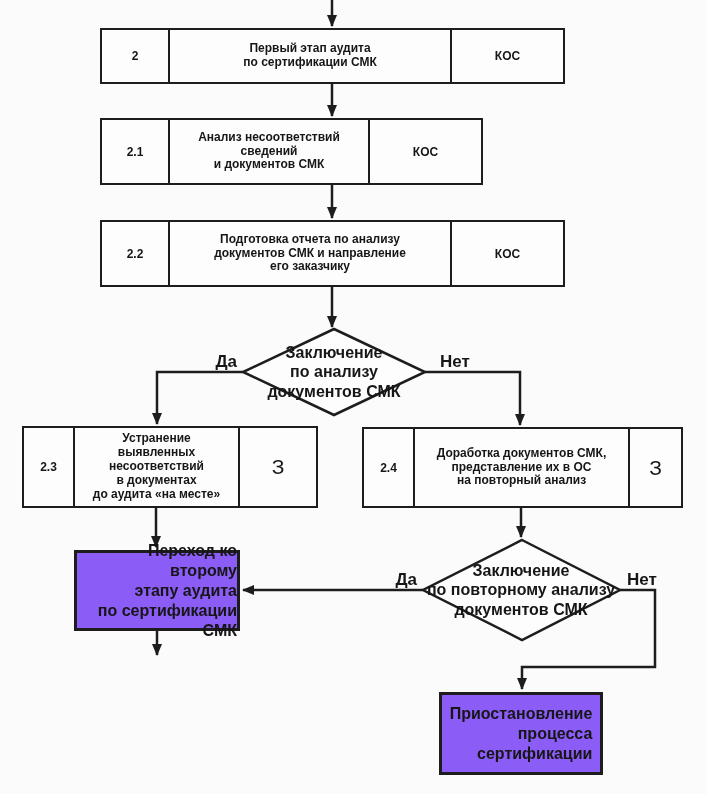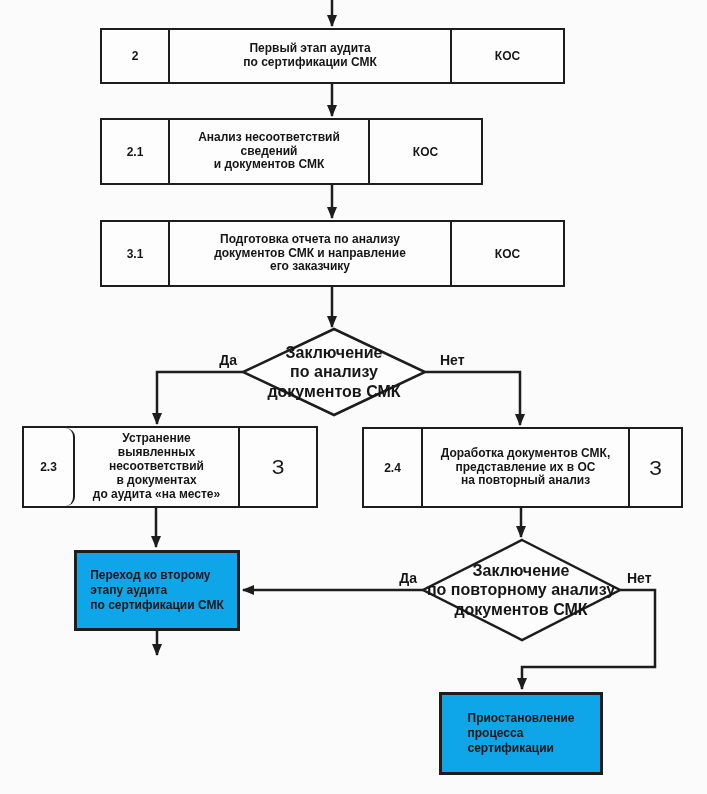--- a/index.html
+++ b/index.html
@@ -35,59 +35,59 @@
   .cell.role { border-left: 2px solid #1d1d1d; font-size: 12px; }
   .role.big  { font-size: 21px; font-weight: normal; }
 
   .b2   { left: 100px; top: 28px;  width: 465px; height: 56px; }
   .b21  { left: 100px; top: 118px; width: 383px; height: 67px; }
   .b22  { left: 100px; top: 220px; width: 465px; height: 67px; }
   .b2 .num, .b21 .num, .b22 .num   { width: 68px; }
   .b2 .role, .b21 .role, .b22 .role{ width: 113px; }
 
   .b23  { left: 22px;  top: 426px; width: 296px; height: 82px; }
-  .b23 .num  { width: 51px; border-radius: 9px; }
+  .b23 .num  { width: 51px; }
   .b23 .role { width: 78px; }
 
   .b24  { left: 362px; top: 427px; width: 321px; height: 81px; }
-  .b24 .num  { width: 59px; }
+  .b24 .num  { width: 51px; }
   .b24 .role { width: 53px; }
 
   
   .simple {
     position: absolute;
     display: flex;
     align-items: center;
     justify-content: center;
-    text-align: left;
-    background: #0ea5e9;
+    text-align: right;
+    background: #8b5cf6;
     border: 3px solid #1d1d1d;
     box-sizing: border-box;
-    font-size: 12px;
+    font-size: 16px;
     line-height: 1.25;
     white-space: pre-line;
   }
   .trans { left: 74px;  top: 550px; width: 166px; height: 81px; }
   .susp  { left: 439px; top: 692px; width: 164px; height: 83px; }
 
   
   .dtext {
     position: absolute;
     display: flex;
     align-items: center;
     justify-content: center;
     text-align: center;
     font-size: 16px;
     line-height: 1.2;
     white-space: pre-line;
   }
   .d1t { left: 239px; top: 342px; width: 190px; height: 60px; }
   .d2t { left: 421px; top: 560px; width: 200px; height: 60px; }
 
-  .branch { position: absolute; font-size: 14px; }
+  .branch { position: absolute; font-size: 17px; }
   .d1yes { left: 205px; top: 352px; width: 32px; text-align: right; }
   .d1no  { left: 440px; top: 352px; }
   .d2yes { left: 385px; top: 570px; width: 32px; text-align: right; }
   .d2no  { left: 627px; top: 570px; }
 </style>
 </head>
 <body>
 
 <div class="stage">
 
@@ -124,21 +124,21 @@
   </div>
 
   <div class="proc b21">
     <div class="cell num">2.1</div>
     <div class="cell txt">Анализ несоответствий сведений
 и документов СМК</div>
     <div class="cell role">КОС</div>
   </div>
 
   <div class="proc b22">
-    <div class="cell num">3.1</div>
+    <div class="cell num">2.2</div>
     <div class="cell txt">Подготовка отчета по анализу
 документов СМК и направление
 его заказчику</div>
     <div class="cell role">КОС</div>
   </div>
 
   <div class="proc b23">
     <div class="cell num">2.3</div>
     <div class="cell txt">Устранение
 выявленных

